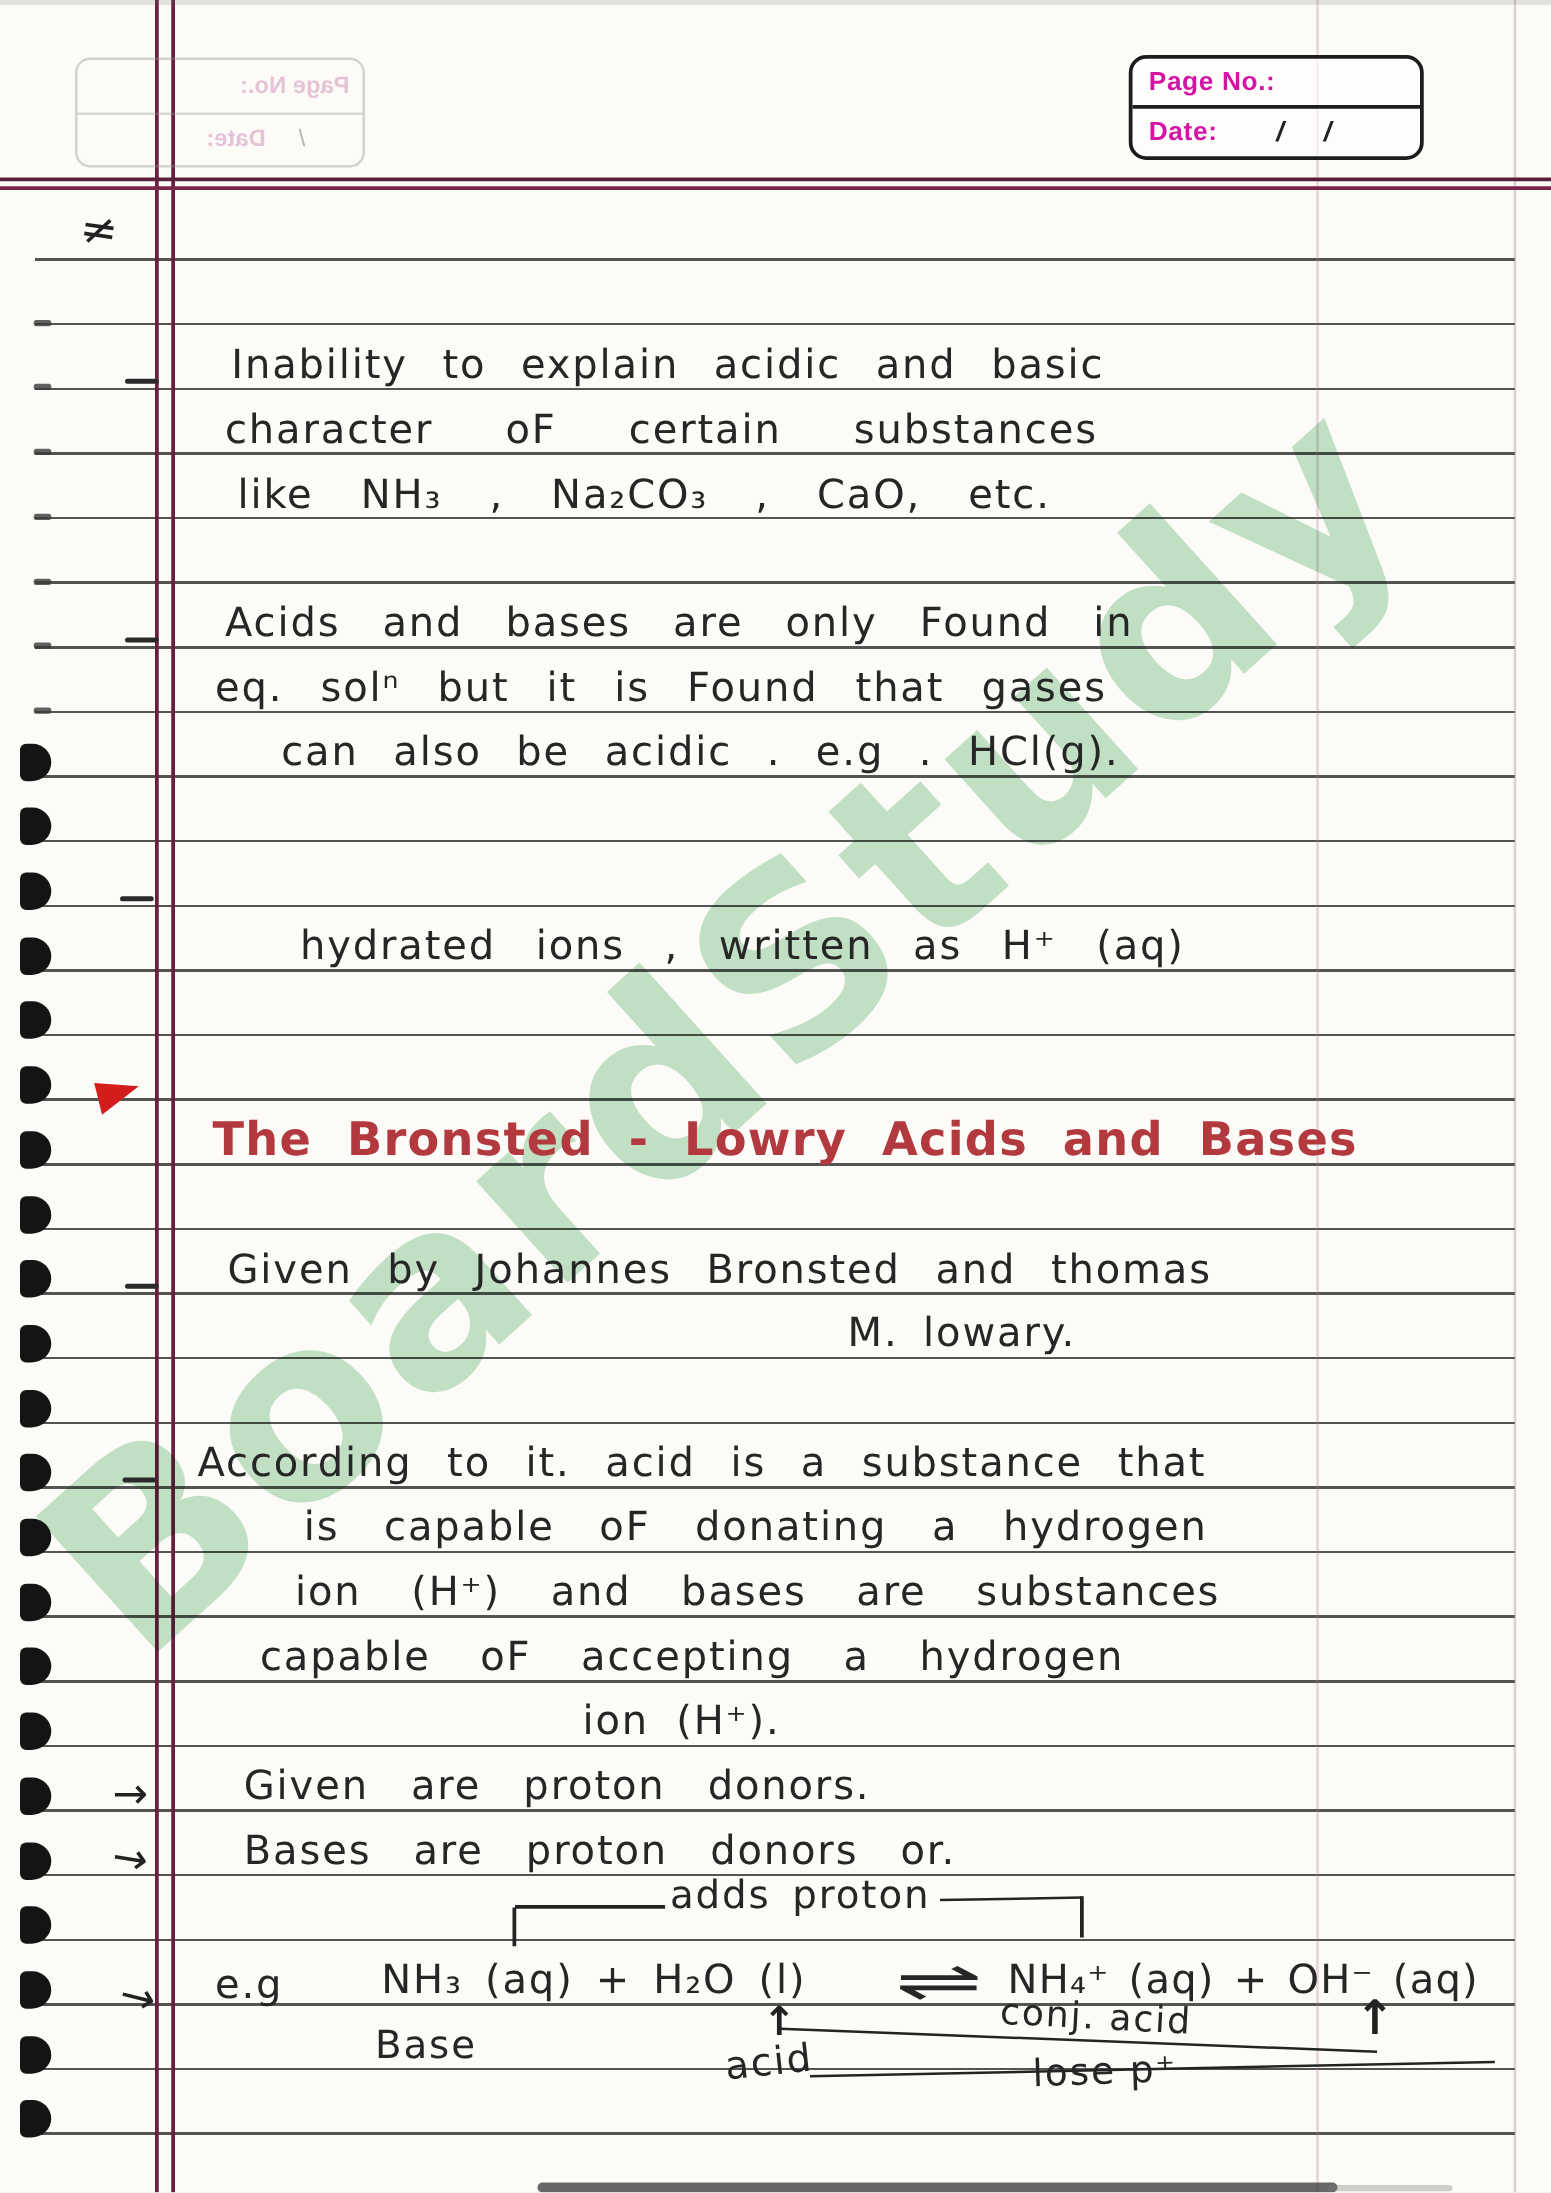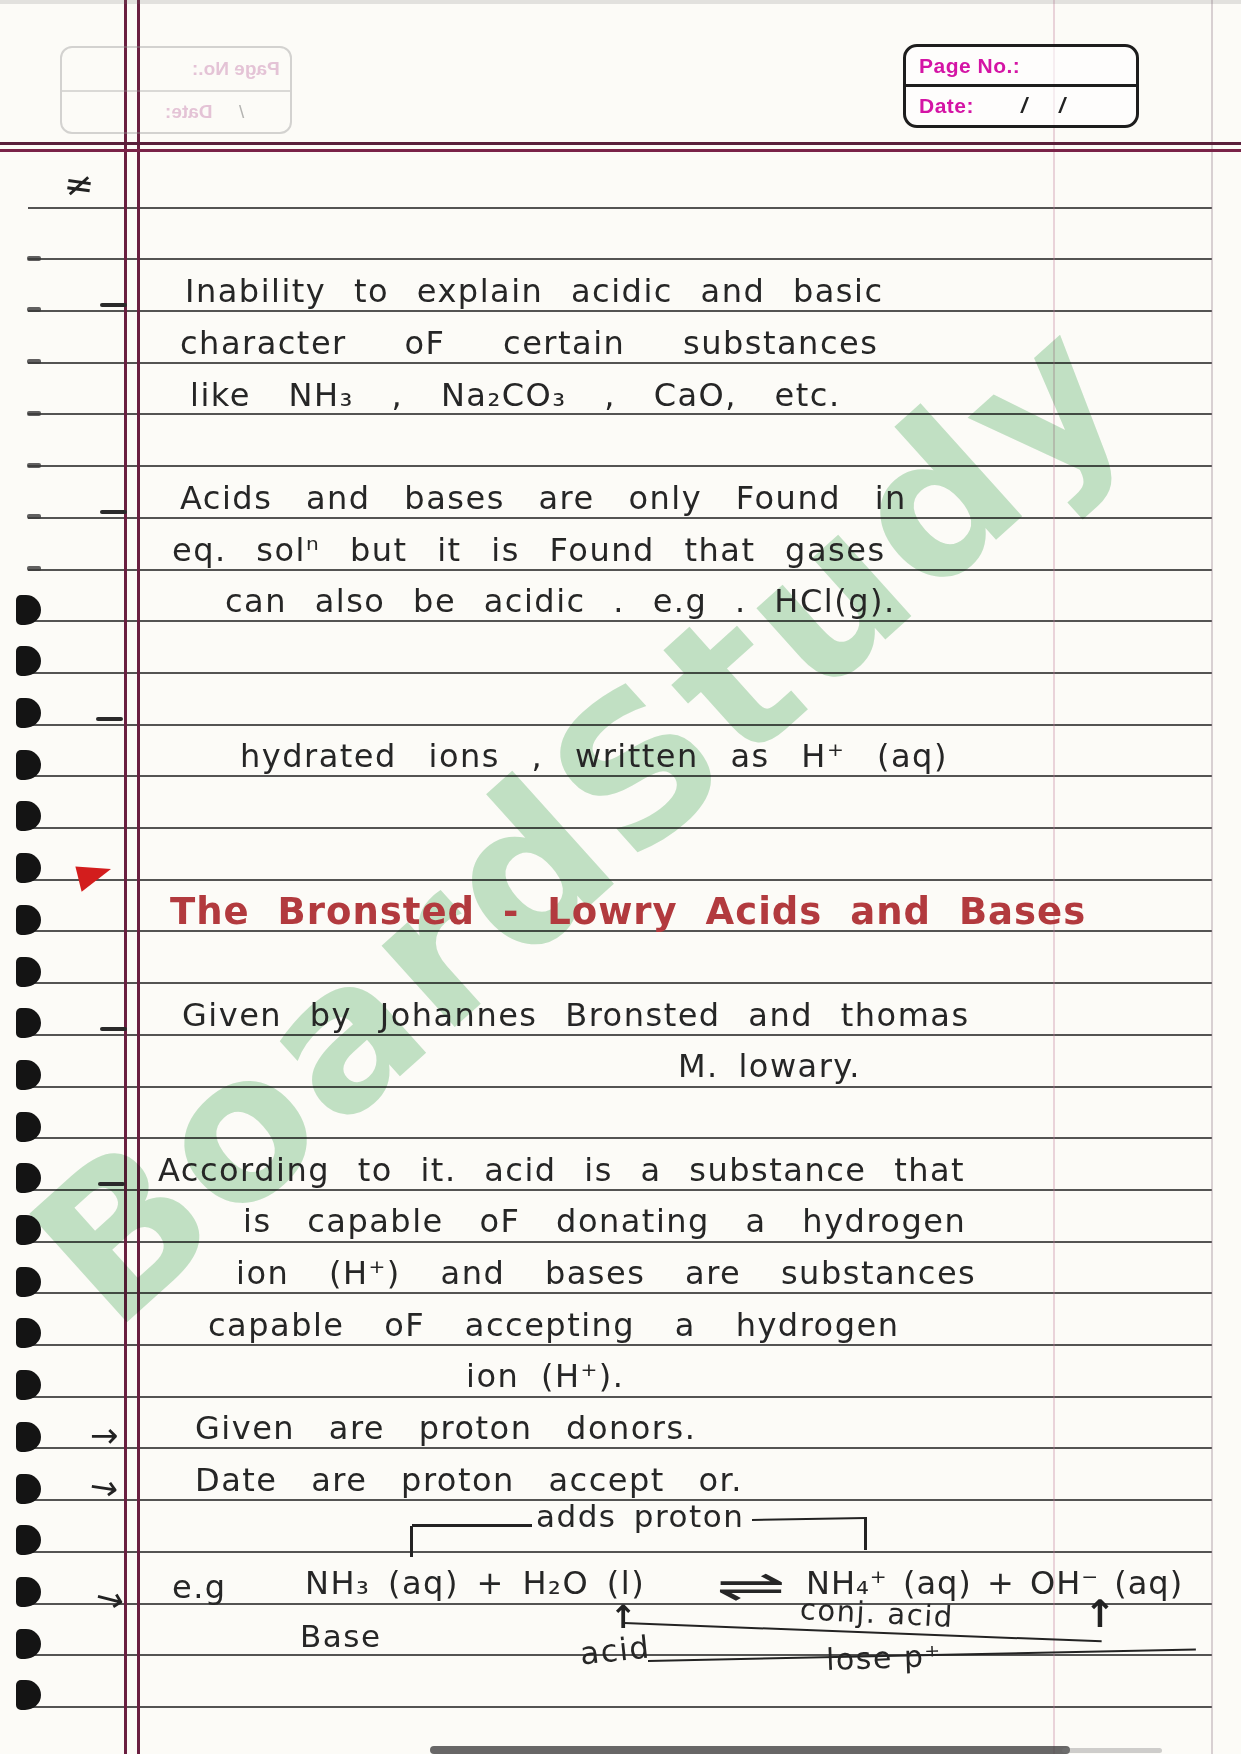--- a/index.html
+++ b/index.html
@@ -129,21 +129,21 @@
   <div class="dash" style="left:98px;top:1182px;"></div>
   <div class="hw" style="left:158px;top:1151px;word-spacing:16px;">According to it. acid is a substance that</div>
   <div class="hw" style="left:243px;top:1202px;word-spacing:24px;">is capable oF donating a hydrogen</div>
   <div class="hw" style="left:236px;top:1254px;word-spacing:28px;">ion (H⁺) and bases are substances</div>
   <div class="hw" style="left:208px;top:1306px;word-spacing:28px;">capable oF accepting a hydrogen</div>
   <div class="hw" style="left:466px;top:1357px;word-spacing:10px;">ion (H⁺).</div>
 
   <div class="marker" style="left:90px;top:1415px;font-size:34px;">→</div>
   <div class="hw" style="left:195px;top:1409px;word-spacing:22px;">Given are proton donors.</div>
   <div class="marker" style="left:90px;top:1467px;font-size:34px;transform:rotate(9deg);">→</div>
-  <div class="hw" style="left:195px;top:1461px;word-spacing:22px;">Date are proton accept or.</div>
+  <div class="hw" style="left:195px;top:1461px;word-spacing:22px;">Bases are proton donors or.</div>
 
   <div class="stroke" style="left:410px;top:1526px;width:2.5px;height:31px;"></div>
   <div class="stroke" style="left:412px;top:1524px;width:120px;height:2.5px;"></div>
   <div class="hw" style="left:536px;top:1498px;font-size:31px;word-spacing:6px;">adds proton</div>
   <div class="lineseg" style="left:752px;top:1519px;width:114px;transform:rotate(-1deg);"></div>
   <div class="stroke" style="left:864px;top:1517px;width:2.5px;height:33px;"></div>
 
   <div class="marker" style="left:96px;top:1578px;font-size:34px;transform:rotate(14deg);">→</div>
   <div class="hw" style="left:172px;top:1568px;">e.g</div>
   <div class="hw" style="left:305px;top:1564px;word-spacing:6px;">NH₃ (aq) + H₂O (l)</div>

